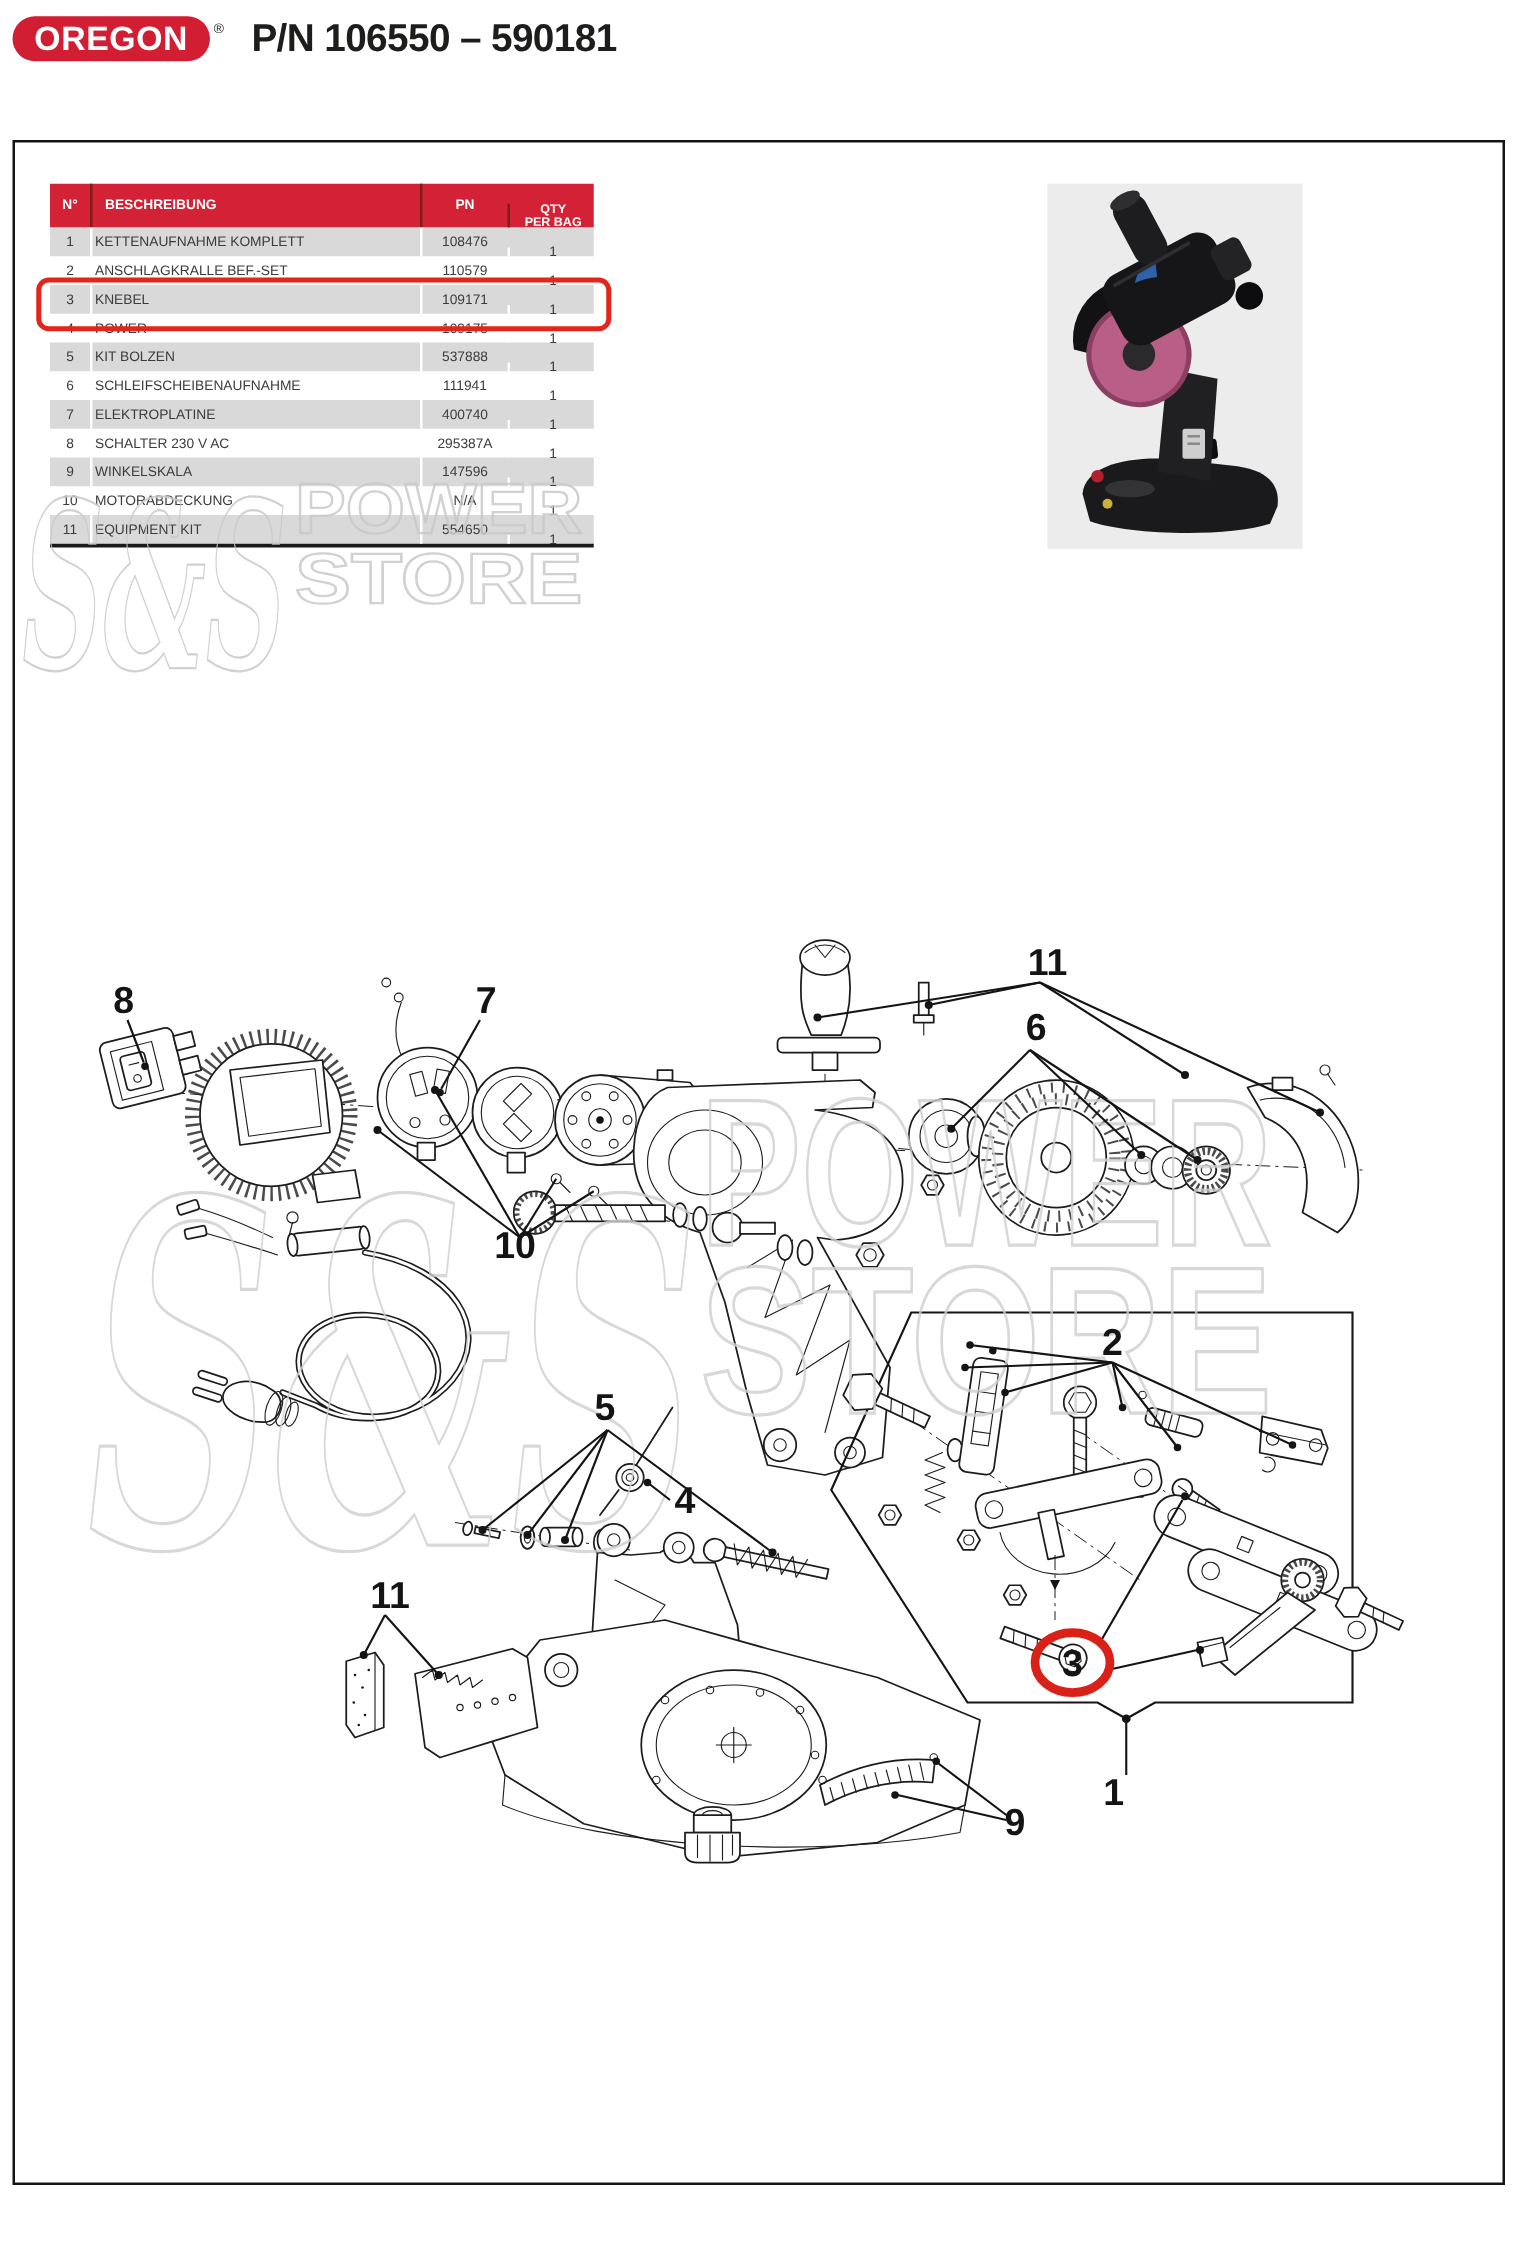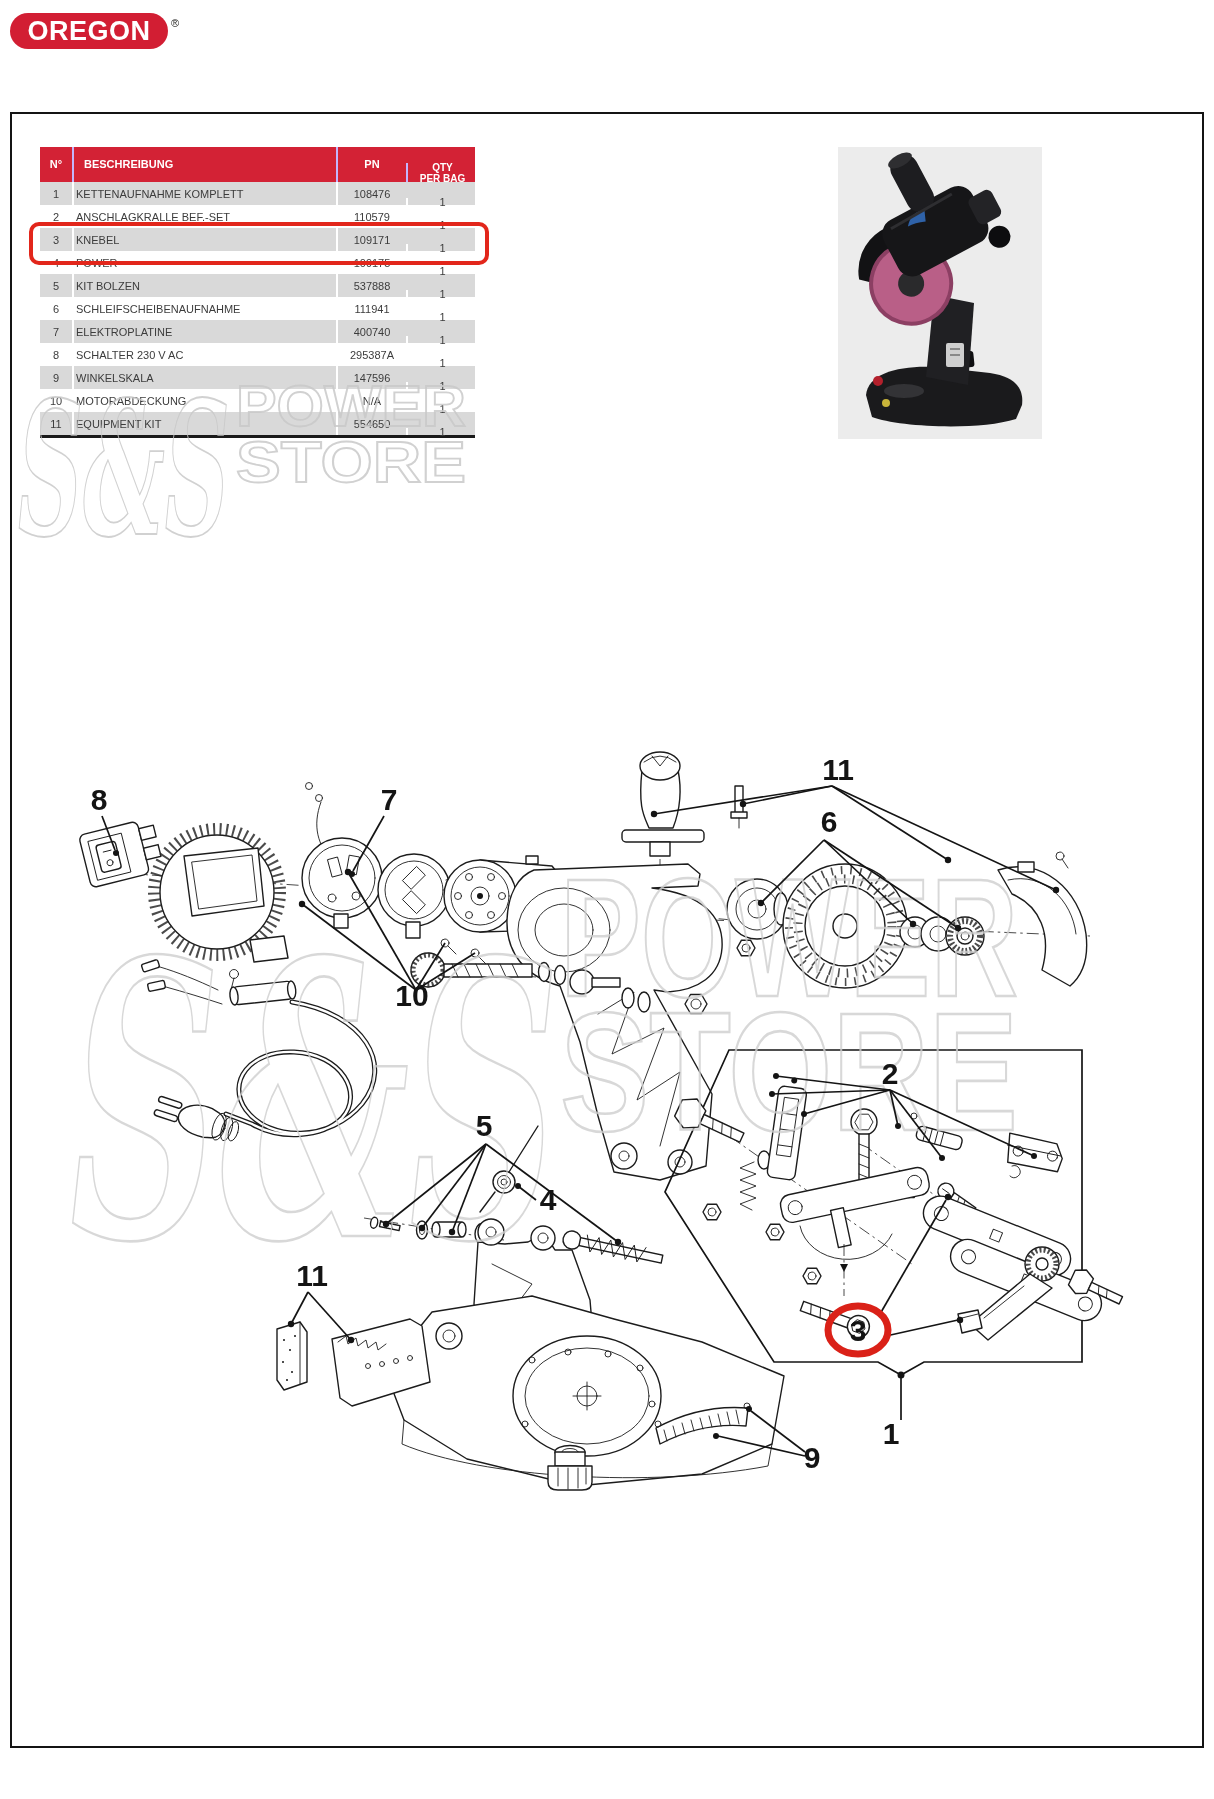--- a/index.html
+++ b/index.html
@@ -11,21 +11,21 @@
         background:#d21e33;border-radius:22px;}
   .logo-pill span{color:#fff;font-weight:700;font-size:27px;letter-spacing:.5px;}
   .logo-reg{font-size:11px;color:#1d1d1b;margin:-16px 0 0 3px;}
   .hdr-title{margin-left:22px;font-size:31px;font-weight:700;color:#1d1d1b;letter-spacing:-.5px;}
   
   .box{position:absolute;left:10px;top:112px;width:1190px;height:1632px;border:2px solid #141414;
        background:#fff;}
   
   .ptable{position:absolute;left:28px;top:33px;width:435px;font-size:11px;color:#3c3c3c;}
   .thead{display:flex;background:#d32235;color:#fff;height:35px;font-weight:700;}
-  .thead>div{display:flex;align-items:center;justify-content:center;border-left:2px solid #c4b5fd;
+  .thead>div{display:flex;align-items:center;justify-content:center;border-left:2px solid #7f1d1d;
        text-align:center;line-height:11px;}
   .thead>div:first-child{border-left:none;}
   .tr{display:flex;height:23px;}
   .tr.odd{background:#d9d9d9;}
   .tr>div{display:flex;align-items:center;justify-content:center;border-left:2px solid #fff;}
   .tr>div:first-child{border-left:none;}
   .c-n{width:32px;flex:none;}
   .c-d{width:264px;flex:none;justify-content:flex-start !important;padding-left:2px;box-sizing:border-box;}
   .thead .c-d{justify-content:flex-start !important;padding-left:10px;box-sizing:border-box;}
   .c-p{width:68px;flex:none;}
@@ -58,20 +58,21 @@
 </head>
 <body>
 
 <div class="page">
 
   <div class="hdr">
     <div class="logo-pill">
       <span>OREGON</span>
     </div>
     <span class="logo-reg">®</span>
+    <div class="hdr-title">P/N 106550 – 590181</div>
   </div>
 
   <div class="box">
 
     <div class="ptable">
       <div class="thead">
         <div class="c-n">N°</div>
         <div class="c-d">BESCHREIBUNG</div>
         <div class="c-p">PN</div>
         <div class="c-q">

